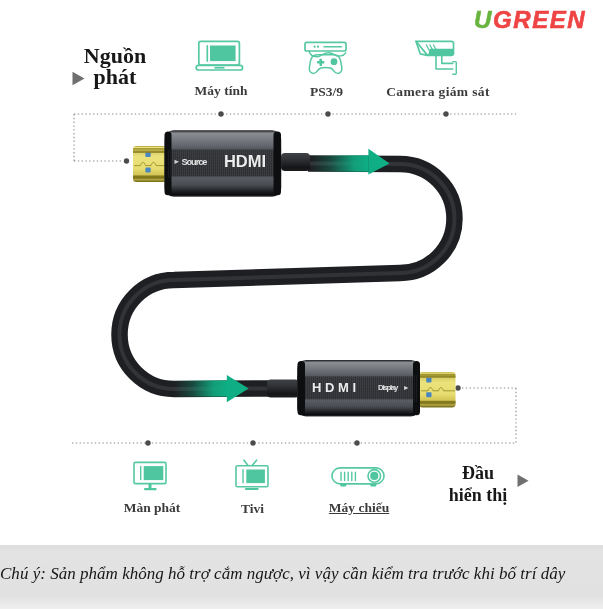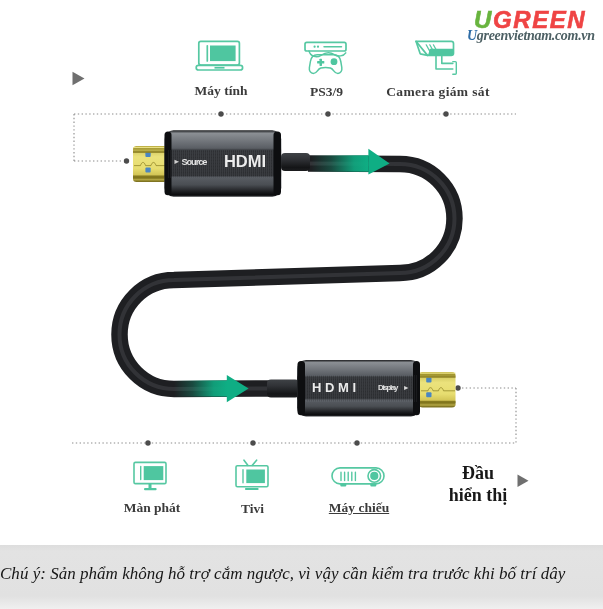--- a/index.html
+++ b/index.html
@@ -185,25 +185,22 @@
  </g>
 
  <polygon points="72.5,71.8 72.5,85.2 84.5,78.5" fill="#6f6f6f"></polygon>
  <polygon points="517.5,474.5 517.5,487 528.5,480.7" fill="#6f6f6f"></polygon>
 </svg>
 
 <div class="abs" style="left:474px;top:6px;width:120px;font-family:'Liberation Sans',sans-serif;
      font-weight:bold;font-style:italic;font-size:24px;letter-spacing:1.6px;white-space:nowrap;-webkit-text-stroke:0.6px;">
   <span style="color:#68b43e;">U</span><span style="color:#ef4444;">GREEN</span>
 </div>
-<div class="abs" style="left:467px;top:28px;width:130px;font-family:'Liberation Serif',serif;
-     font-weight:bold;font-style:italic;font-size:14px;letter-spacing:-0.3px;white-space:nowrap;color:#4d6064;">
-  <span style="color:#2f6da6;">U</span>greenvietnam.com.vn
-</div>
-
+
+<div class="big" style="left:115px;top:46px;">Nguồn<br>phát</div>
 <div class="big" style="left:478px;top:463px;font-size:18px;line-height:21.5px;">Đầu<br>hiển thị</div>
 
 <div class="lbl" style="left:221px;top:83px;">Máy tính</div>
 <div class="lbl" style="left:326.5px;top:83.5px;">PS3/9</div>
 <div class="lbl" style="left:438px;top:83.5px;letter-spacing:0.35px;">Camera giám sát</div>
 <div class="lbl" style="left:152px;top:499.5px;">Màn phát</div>
 <div class="lbl" style="left:252.5px;top:500.5px;">Tivi</div>
 <div class="lbl" style="left:359px;top:499.5px;text-decoration:underline;">Máy chiếu</div>
 
 <div class="abs" style="left:0;top:545px;width:603px;height:64px;background:linear-gradient(#dddddd,#e3e3e3 10%,#e1e1e1 80%,#f0f0f0);"></div>

